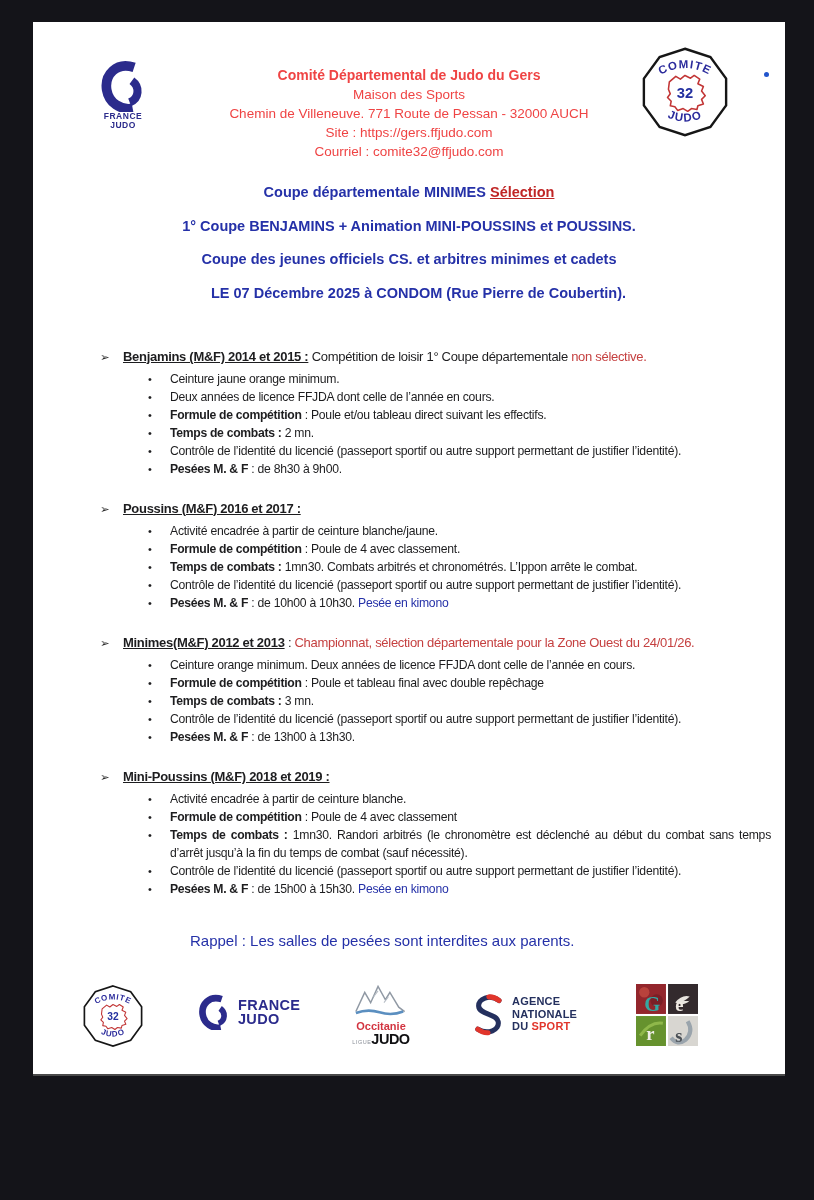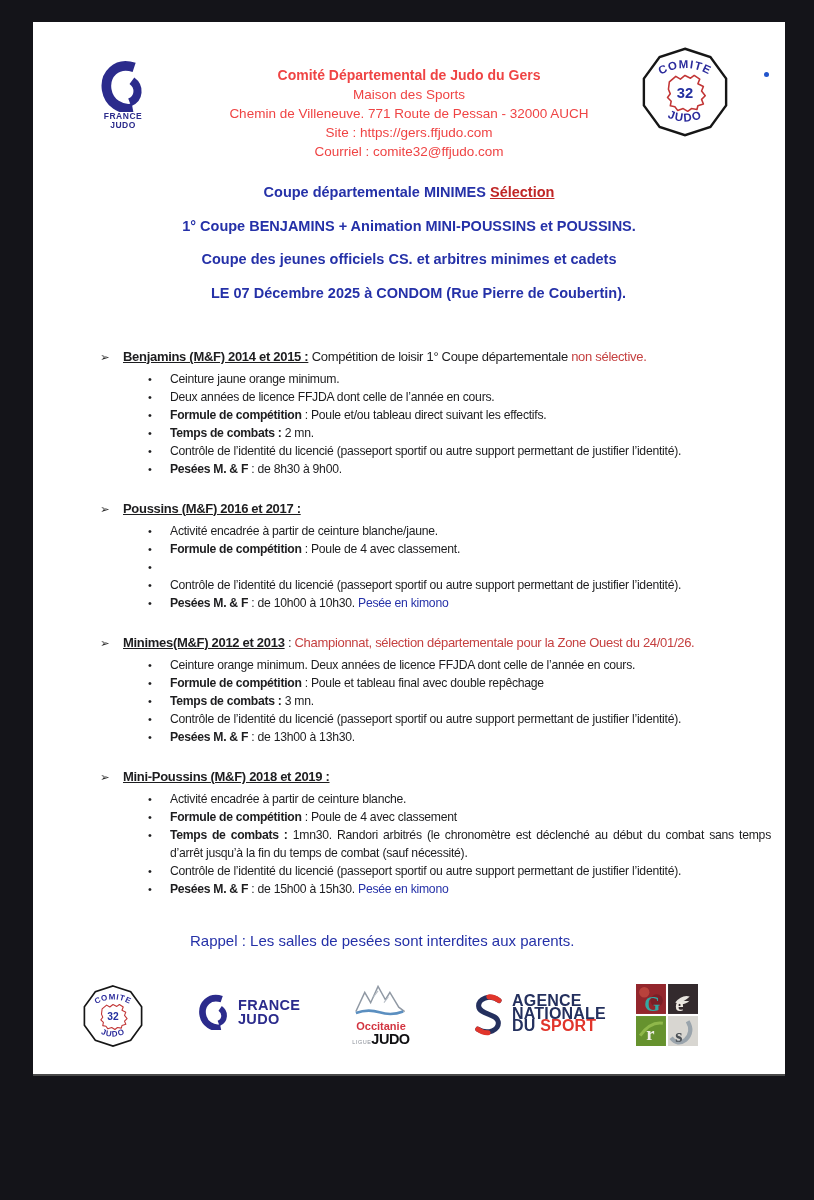--- a/index.html
+++ b/index.html
@@ -61,21 +61,21 @@
   .flogo{position:absolute;}
   .f-badge{left:48px;top:2px;width:64px;height:64px;}
   .f-france{left:163px;top:12px;display:flex;align-items:center;gap:6px;}
   .f-france .fj-words{color:var(--navy);font-weight:bold;font-size:14.5px;line-height:14px;letter-spacing:.3px;}
   .f-occ{left:310px;top:0;width:76px;text-align:center;}
   .occ-region{color:#d23440;font-size:11px;font-weight:bold;line-height:12px;}
   .occ-line{line-height:13px;}
   .occ-ligue{color:#8a8f98;font-size:5.5px;letter-spacing:.5px;}
   .occ-judo{color:#101012;font-size:14.5px;font-weight:bold;letter-spacing:-0.5px;}
   .f-ans{left:438px;top:10px;display:flex;align-items:center;gap:7px;}
-  .ans-text{font-size:16px;font-weight:bold;line-height:12.5px;color:var(--ans-navy);letter-spacing:.2px;}
+  .ans-text{font-size:11px;font-weight:bold;line-height:12.5px;color:var(--ans-navy);letter-spacing:.2px;}
   .ans-accent{color:var(--ans-red);}
   .f-gers{left:603px;top:2px;width:62px;height:62px;}
   .gers-letter{font-family:"Liberation Serif",serif;font-weight:bold;}
 </style>
 </head>
 <body>
 
 <div class="page">
 
   <div class="hdr">
@@ -155,20 +155,21 @@
       <div class="bullet">
           <span class="dot">•</span>
           <span class="bt"><b></b><span>Activité encadrée à partir de ceinture blanche/jaune.</span><span class="blue-note"></span></span>
         </div>
       <div class="bullet">
           <span class="dot">•</span>
           <span class="bt"><b>Formule de compétition</b><span> : Poule de 4 avec classement.</span><span class="blue-note"></span></span>
         </div>
       <div class="bullet">
           <span class="dot">•</span>
+          <span class="bt"><b>Temps de combats :</b><span> 1mn30. Combats arbitrés et chronométrés. L’Ippon arrête le combat.</span><span class="blue-note"></span></span>
         </div>
       <div class="bullet">
           <span class="dot">•</span>
           <span class="bt"><b></b><span>Contrôle de l’identité du licencié (passeport sportif ou autre support permettant de justifier l’identité).</span><span class="blue-note"></span></span>
         </div>
       <div class="bullet">
           <span class="dot">•</span>
           <span class="bt"><b>Pesées M. &amp; F</b><span> : de 10h00 à 10h30. </span><span class="blue-note">Pesée en kimono</span></span>
         </div>
     </div>

